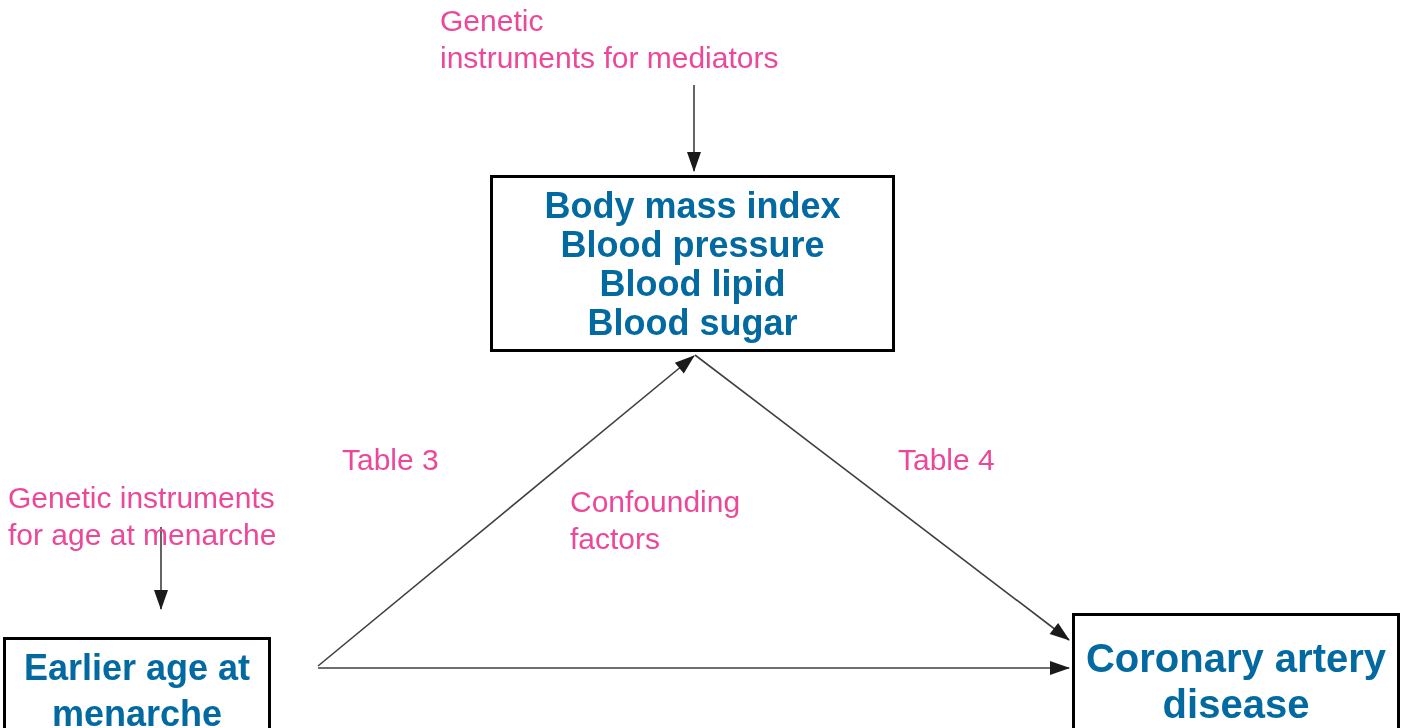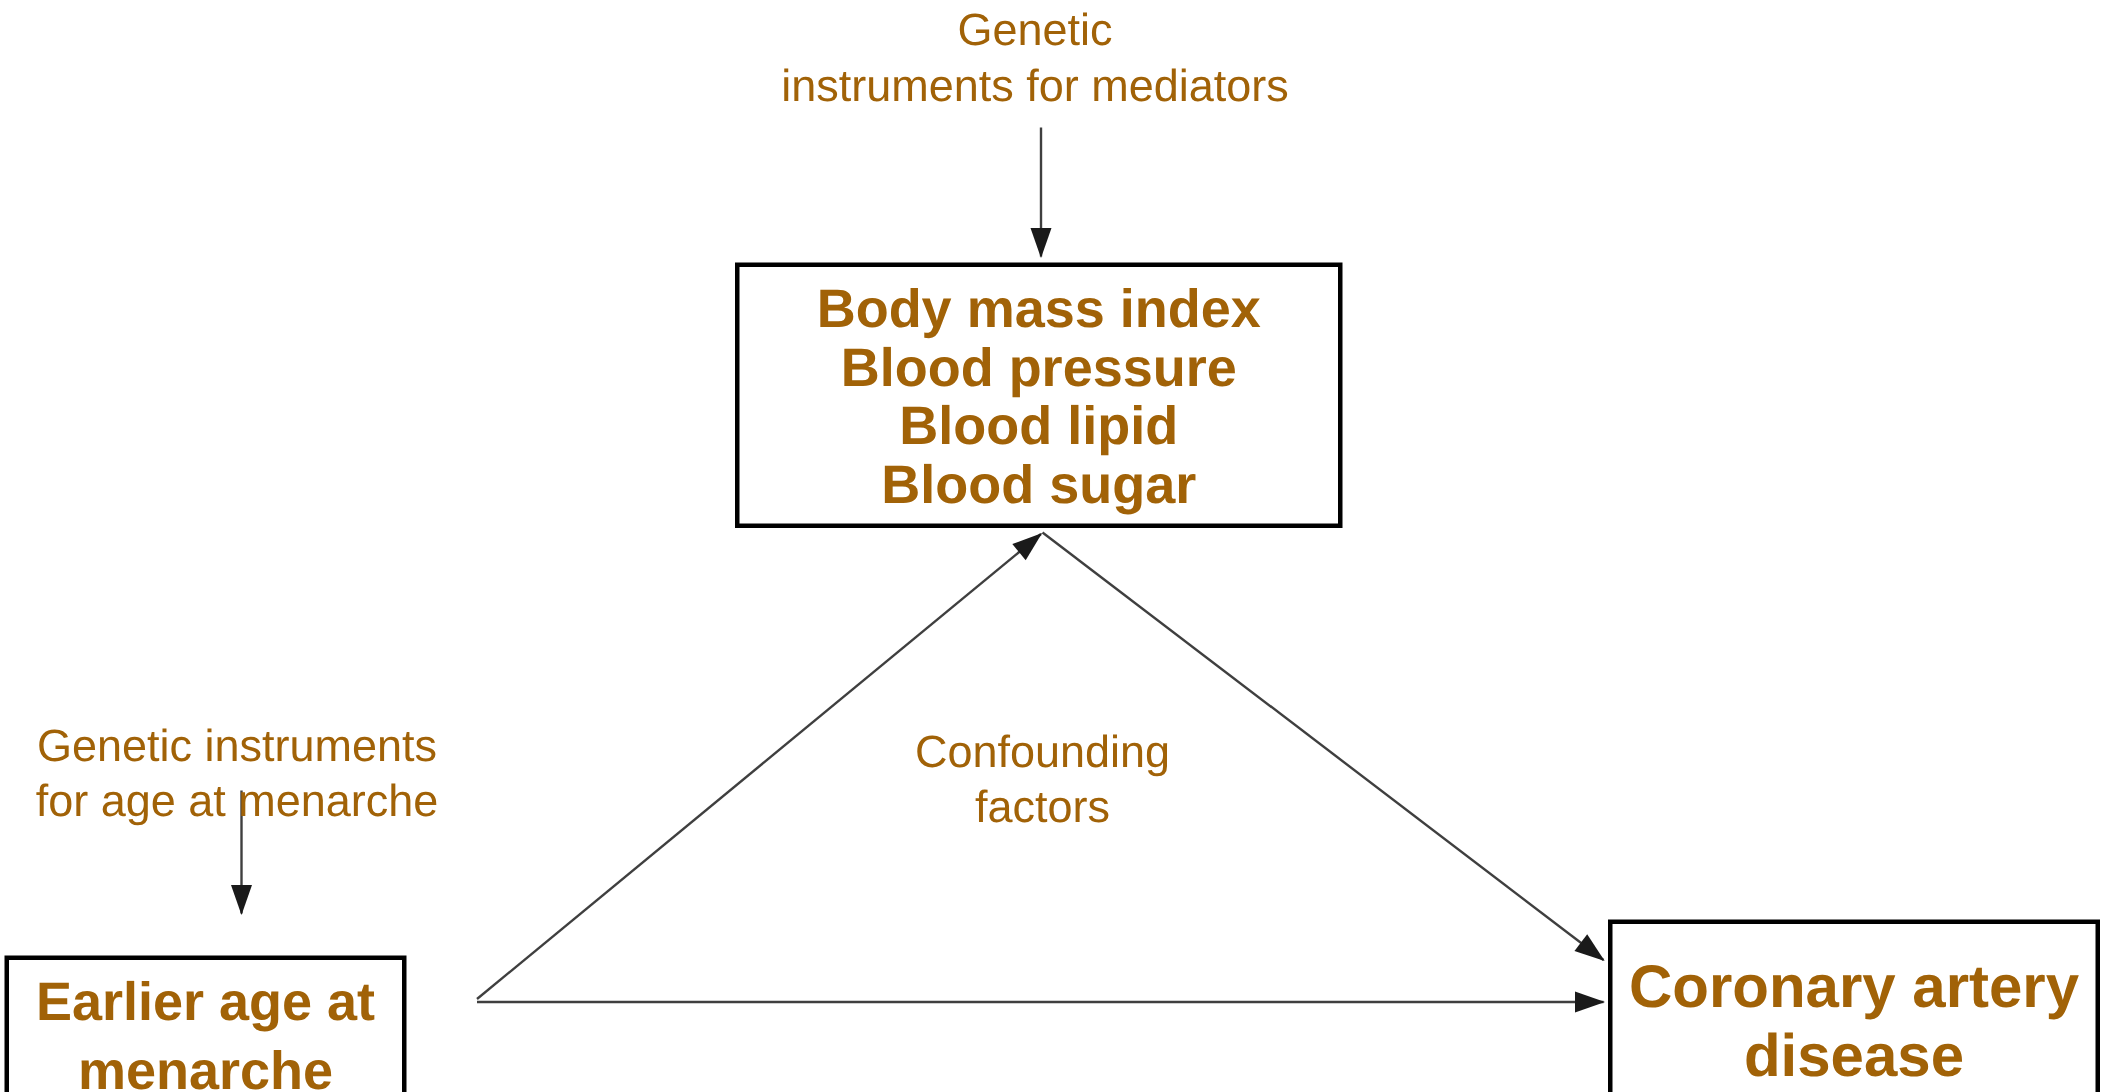--- a/index.html
+++ b/index.html
@@ -17,36 +17,35 @@
   }
   .arrows-layer {
     position: absolute;
     left: 0;
     top: 0;
     width: 1405px;
     height: 728px;
   }
   .label {
     position: absolute;
-    color: #a16207;
+    color: #ec4899;
     font-size: 30px;
     line-height: 37px;
-    text-align: center;
     white-space: pre-line;
   }
   .node-box {
     position: absolute;
     box-sizing: border-box;
     border: 3px solid #000000;
     background: #ffffff;
     display: flex;
     align-items: center;
     justify-content: center;
     text-align: center;
-    color: #a16207;
+    color: #0369a1;
     font-weight: bold;
     white-space: pre-line;
   }
   .node-box.mediator {
     left: 490px;
     top: 175px;
     width: 405px;
     height: 177px;
     font-size: 36px;
     line-height: 39px;
@@ -108,19 +107,21 @@
 Blood pressure
 Blood lipid
 Blood sugar</div>
 
   <div class="node-box exposure">Earlier age at
 menarche</div>
 
   <div class="node-box outcome">Coronary artery
 disease</div>
 
+  <div class="label table3-label">Table 3</div>
 
+  <div class="label table4-label">Table 4</div>
 
 
   <div class="label confound-label">Confounding
 factors</div>
 
 </div>
 
 </body></html>

